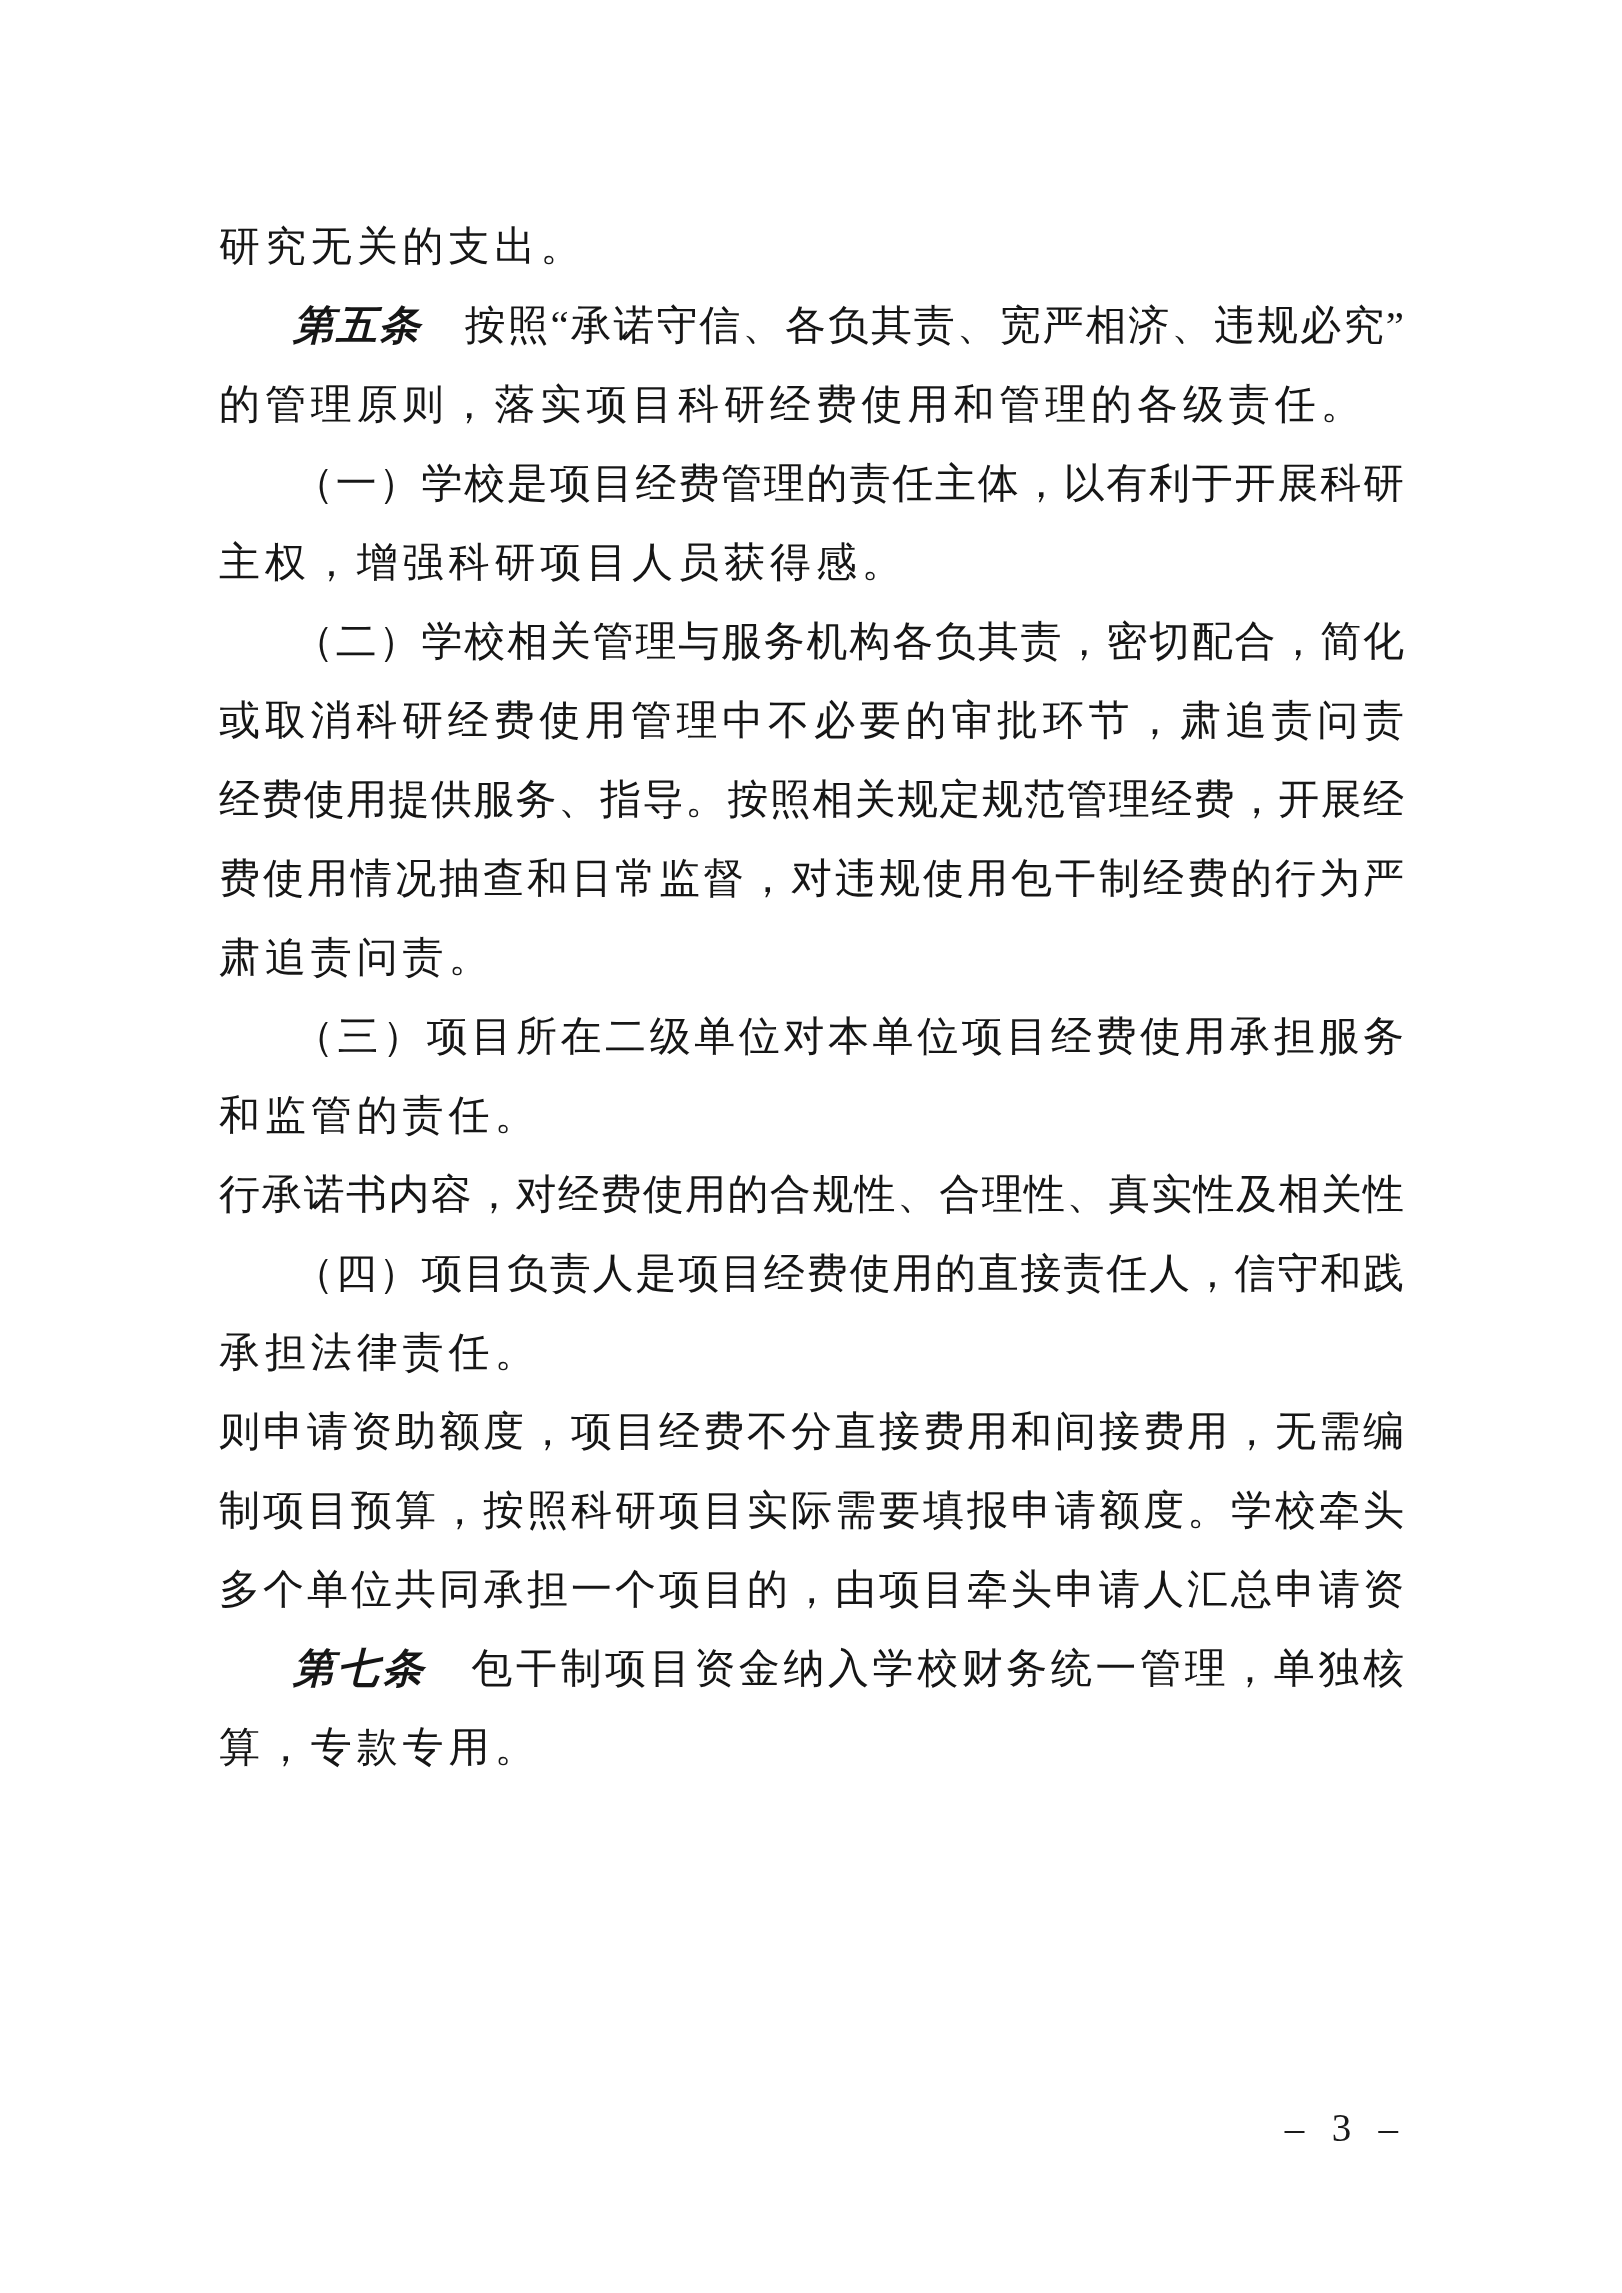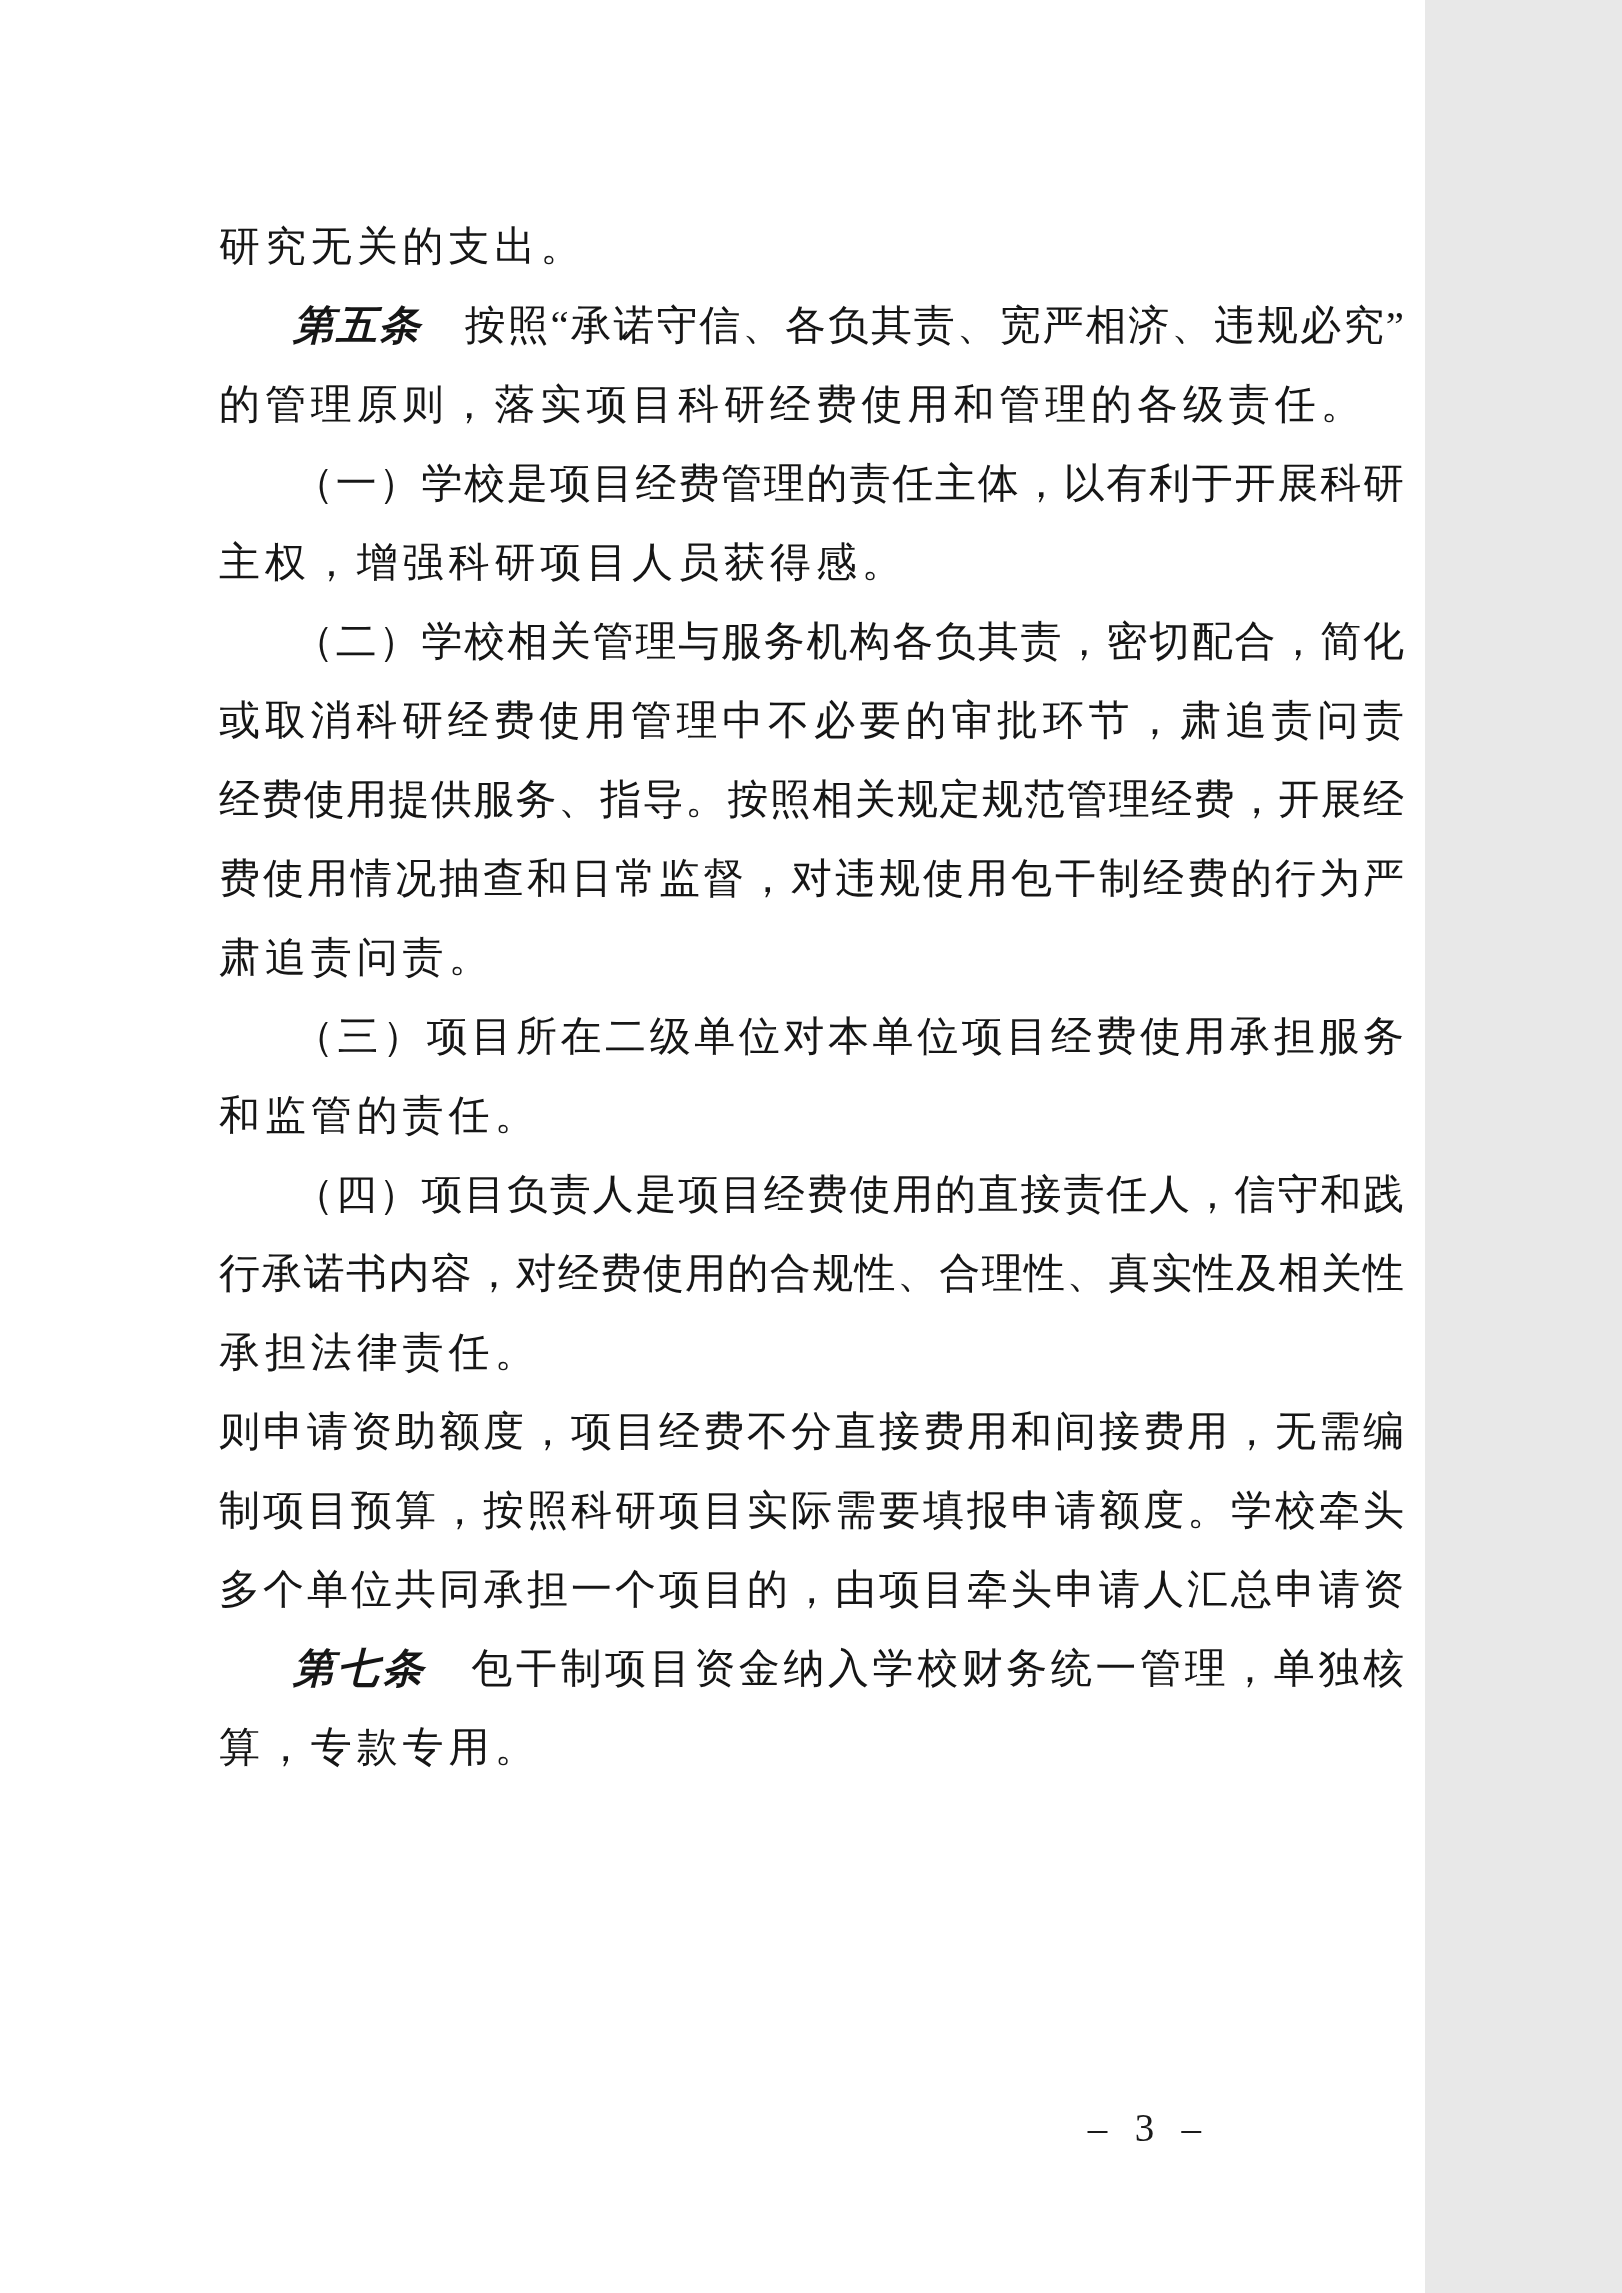--- a/index.html
+++ b/index.html
@@ -1,18 +1,18 @@
 <!DOCTYPE html>
 <html lang="zh"><head>
 <meta charset="utf-8">
 <style>
   html, body { margin: 0; padding: 0; background: #e8e8e8; }
   .page {
     position: relative;
-    width: 1425px;
+    width: 1622px;
     height: 2294px;
     background: #ffffff;
     overflow: hidden;
     font-family: "Liberation Serif", "DejaVu Serif", serif;
     color: #161616;
   }
   .doc-body {
     position: absolute;
     left: 219px;
     top: 207px;
@@ -67,22 +67,22 @@
       <div class="line last"><span class="seg">的管理原则，落实项目科研经费使用和管理的各级责任。</span></div>
       <div class="line just ind"><span class="seg">（一）学校是项目经费管理的责任主体，以有利于开展科研</span></div>
       <div class="line last"><span class="seg">主权，增强科研项目人员获得感。</span></div>
       <div class="line just ind"><span class="seg">（二）学校相关管理与服务机构各负其责，密切配合，简化</span></div>
       <div class="line just"><span class="seg">或取消科研经费使用管理中不必要的审批环节，肃追责问责</span></div>
       <div class="line just"><span class="seg">经费使用提供服务、指导。按照相关规定规范管理经费，开展经</span></div>
       <div class="line just"><span class="seg">费使用情况抽查和日常监督，对违规使用包干制经费的行为严</span></div>
       <div class="line last"><span class="seg">肃追责问责。</span></div>
       <div class="line just ind"><span class="seg">（三）项目所在二级单位对本单位项目经费使用承担服务</span></div>
       <div class="line last"><span class="seg">和监管的责任。</span></div>
+      <div class="line just"><span class="seg">行承诺书内容，对经费使用的合规性、合理性、真实性及相关性</span></div>
       <div class="line just ind"><span class="seg">（四）项目负责人是项目经费使用的直接责任人，信守和践</span></div>
-      <div class="line just"><span class="seg">行承诺书内容，对经费使用的合规性、合理性、真实性及相关性</span></div>
       <div class="line last"><span class="seg">承担法律责任。</span></div>
       <div class="line just"><span class="seg">则申请资助额度，项目经费不分直接费用和间接费用，无需编</span></div>
       <div class="line just"><span class="seg">制项目预算，按照科研项目实际需要填报申请额度。学校牵头</span></div>
       <div class="line just"><span class="seg">多个单位共同承担一个项目的，由项目牵头申请人汇总申请资</span></div>
       <div class="line just ind"><span class="seg bold">第七条</span><span class="seg">　包干制项目资金纳入学校财务统一管理，单独核</span></div>
       <div class="line last"><span class="seg">算，专款专用。</span></div>
     </div>
   <div class="page-number">– 3 –</div>
 </div>
 

